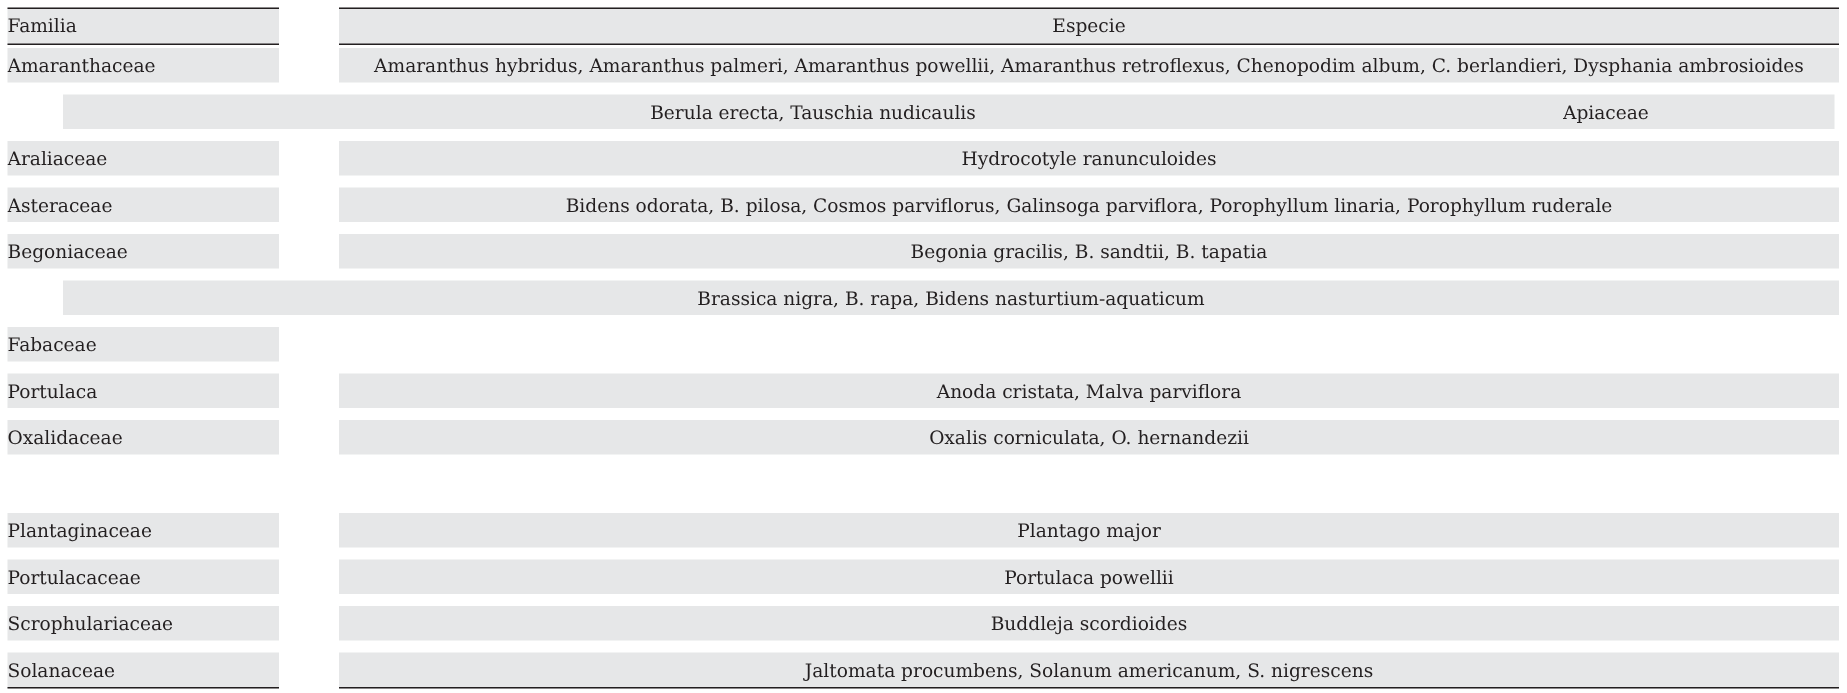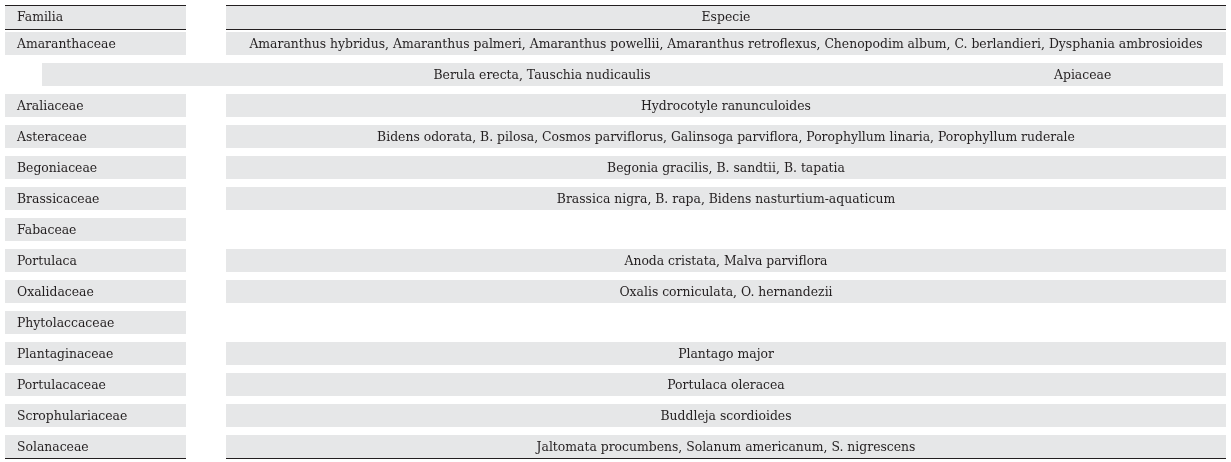--- a/index.html
+++ b/index.html
@@ -2,21 +2,21 @@
 <html><head>
 <meta charset="utf-8">
 <style>
   html, body { margin: 0; padding: 0; background: #ffffff; }
   body { width: 1231px; height: 462px; position: relative; overflow: hidden;
          font-family: "DejaVu Serif", "Liberation Serif", serif; color: #231f20; }
   .tbl { position: absolute; left: 5px; top: 5px; width: 1221px; }
   .row { display: flex; height: 29px; margin-bottom: 2px; }
   .cell { background: #e6e7e8; height: 23px; line-height: 24px; font-size: 12.4px;
           white-space: nowrap; overflow: hidden; box-sizing: border-box; }
-  .c1 { width: 181px; padding-left: 12px; margin-right: 3px; }
+  .c1 { width: 181px; padding-left: 0; margin-right: 3px; }
   .c2 { flex: 1; text-align: center; margin-left: 37px; }
   .hdr .cell { border-top: 1.5px solid #231f20; border-bottom: 1.5px solid #231f20; height: 25px; line-height: 22px; }
   .hdr { height: 25px; margin-bottom: 2px; }
   .last .cell { border-bottom: 1.5px solid #231f20; height: 24px; }
   .last { height: 24px; align-items: center; }
 </style>
 </head>
 <body>
 
 <div class="tbl">
@@ -38,44 +38,42 @@
   </div>
   <div class="row">
     <div class="cell c1">Asteraceae</div>
     <div class="cell c2">Bidens odorata, B. pilosa, Cosmos parviflorus, Galinsoga parviflora, Porophyllum linaria, Porophyllum ruderale</div>
   </div>
   <div class="row">
     <div class="cell c1">Begoniaceae</div>
     <div class="cell c2">Begonia gracilis, B. sandtii, B. tapatia</div>
   </div>
   <div class="row">
-    <div class="cell c1">Brassicaceae</div>
     <div class="cell c2">Brassica nigra, B. rapa, Bidens nasturtium-aquaticum</div>
   </div>
   <div class="row">
     <div class="cell c1">Fabaceae</div>
   </div>
   <div class="row">
     <div class="cell c1">Portulaca</div>
     <div class="cell c2">Anoda cristata, Malva parviflora</div>
   </div>
   <div class="row">
     <div class="cell c1">Oxalidaceae</div>
     <div class="cell c2">Oxalis corniculata, O. hernandezii</div>
   </div>
   <div class="row">
-    <div class="cell c1">Phytolaccaceae</div>
   </div>
   <div class="row">
     <div class="cell c1">Plantaginaceae</div>
     <div class="cell c2">Plantago major</div>
   </div>
   <div class="row">
     <div class="cell c1">Portulacaceae</div>
-    <div class="cell c2">Portulaca oleracea</div>
+    <div class="cell c2">Portulaca powellii</div>
   </div>
   <div class="row">
     <div class="cell c1">Scrophulariaceae</div>
     <div class="cell c2">Buddleja scordioides</div>
   </div>
   <div class="row last">
     <div class="cell c1">Solanaceae</div>
     <div class="cell c2">Jaltomata procumbens, Solanum americanum, S. nigrescens</div>
   </div>
 </div>

